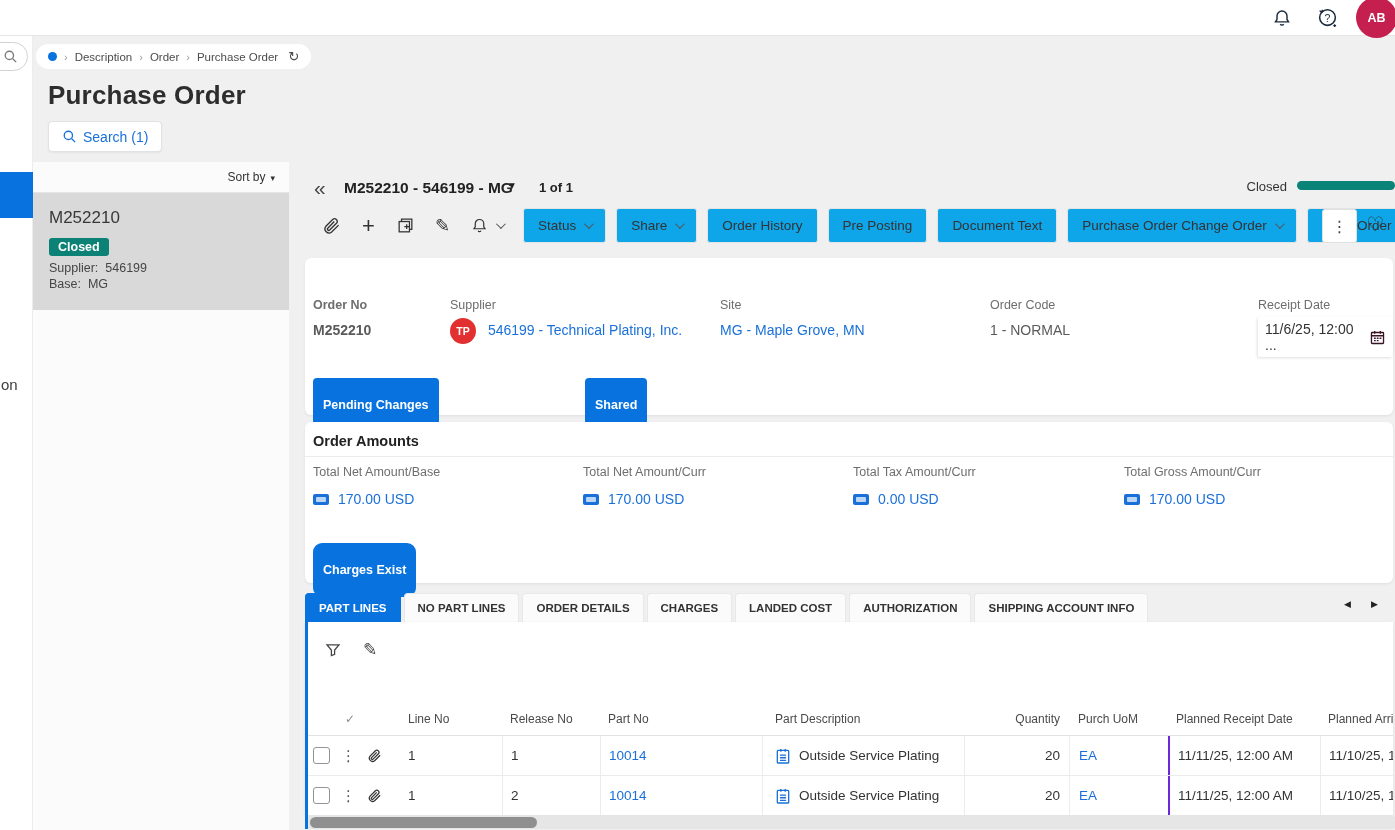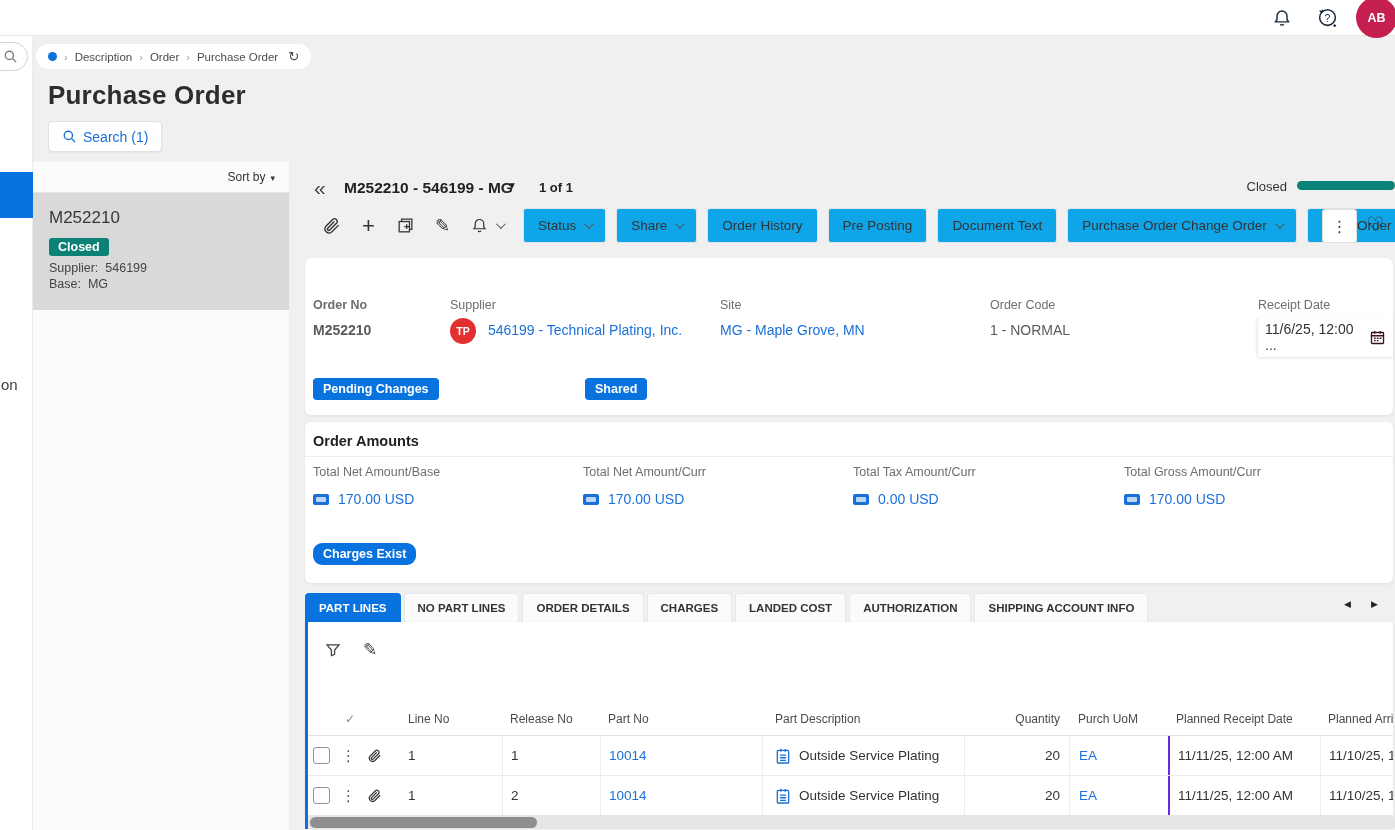--- a/index.html
+++ b/index.html
@@ -73,21 +73,21 @@
   
   .card{background:#fff;border-radius:6px;box-shadow:0 1px 3px rgba(0,0,0,.07);}
   .card1{left:305px;top:258px;width:1088px;height:157px;}
   .card2{left:305px;top:422px;width:1088px;height:161px;}
   .fld-lbl{font-size:12.5px;color:var(--gray);}
   .fld-val{font-size:14px;color:#5a5a5a;margin-top:10px;}
   .link{color:var(--link);cursor:pointer;}
   .sup-avatar{display:inline-flex;width:26px;height:26px;border-radius:50%;background:var(--red);color:#fff;
     font-size:10.5px;font-weight:700;align-items:center;justify-content:center;margin-right:8px;vertical-align:middle;}
   .badge-blue{display:inline-block;background:var(--accent);color:#fff;font-size:12.5px;font-weight:700;
-    border-radius:4px;padding:4px 10px;cursor:default;}
+    border-radius:4px;padding:20px 10px;cursor:default;}
   .datebox{display:flex;align-items:center;gap:10px;background:#fff;box-shadow:-1px 1px 3px rgba(0,0,0,.12);
     padding:4px 7px;border-radius:2px;font-size:14px;color:#333;margin-top:5px;cursor:text;}
   .sect-title{font-size:14.5px;font-weight:700;color:#222;}
   .sect-div{position:absolute;left:0;top:34px;width:1088px;height:1px;background:#ececec;}
   .money{display:inline-block;width:16px;height:11px;background:var(--link);border-radius:2px;position:relative;
     margin-right:9px;vertical-align:-1px;}
   .money:after{content:"";position:absolute;left:3px;top:3px;width:10px;height:5px;background:#bcd7f5;border-radius:1px;}
   .amt-val{font-size:14px;color:var(--link);margin-top:12px;cursor:pointer;}
 
   

